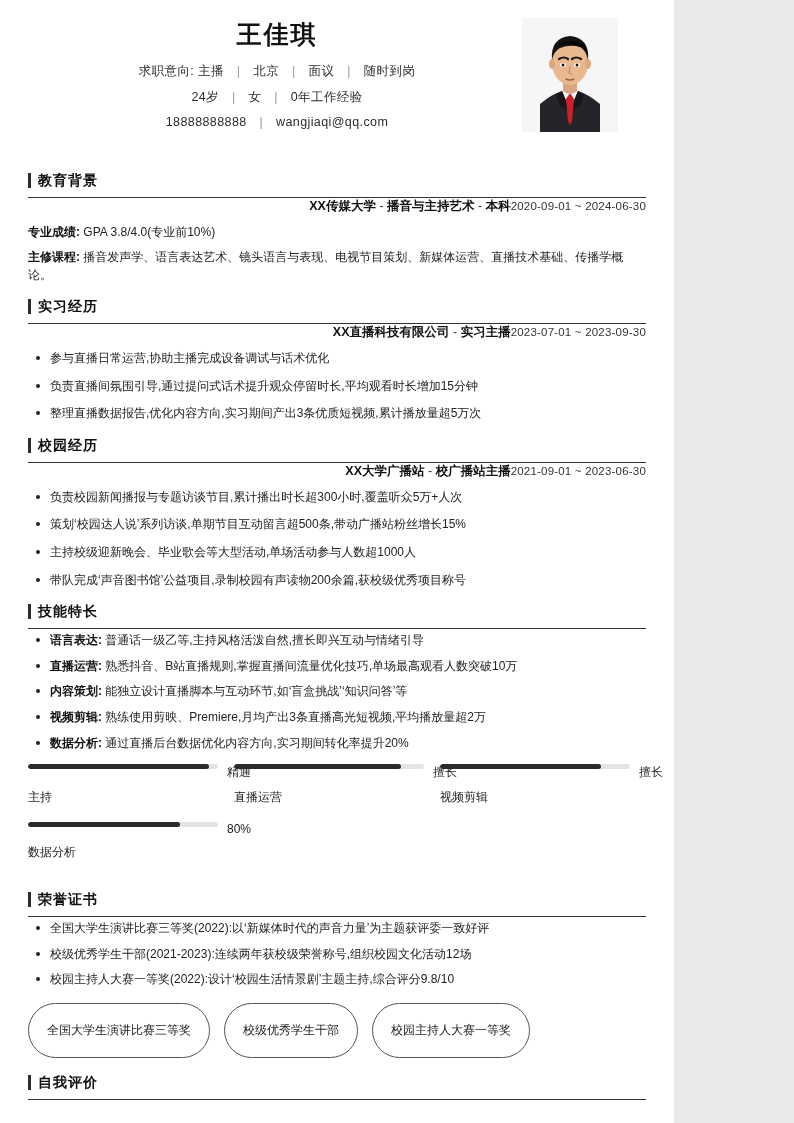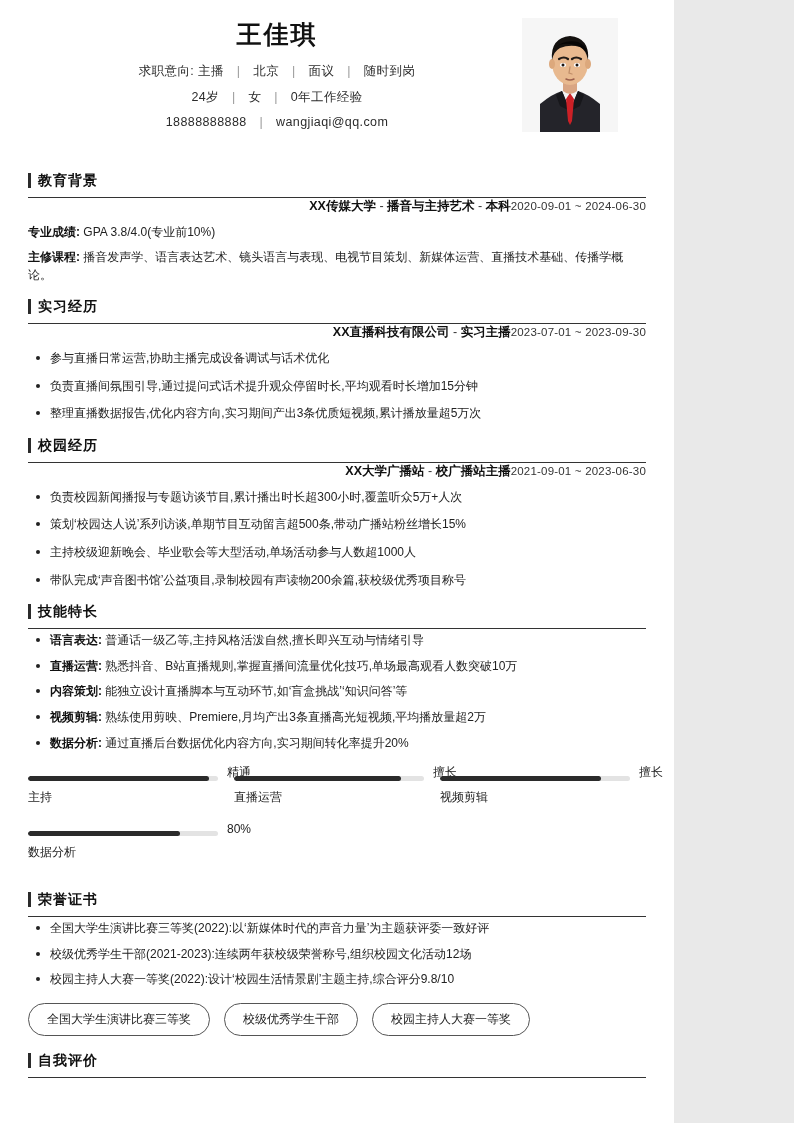--- a/index.html
+++ b/index.html
@@ -138,21 +138,21 @@
     flex-wrap: wrap;
     margin-top: 12px;
   }
   .bar-item {
     width: 33.33%;
     margin-bottom: 16px;
     padding-right: 18px;
   }
   .bar-row {
     display: flex;
-    align-items: flex-end;
+    align-items: flex-start;
     gap: 9px;
   }
   .bar-track {
     position: relative;
     flex: 0 0 190px;
     height: 5px;
     background: #e3e3e3;
     border-radius: 3px;
     overflow: hidden;
   }
@@ -176,21 +176,21 @@
   
   .tags {
     display: flex;
     gap: 14px;
     margin-top: 14px;
     flex-wrap: wrap;
   }
   .tag {
     border: 1px solid #555;
     border-radius: 999px;
-    padding: 7px 18px;
+    padding: 18px 18px;
     font-size: 12px;
     color: #1a1a1a;
     background: #fff;
     white-space: nowrap;
   }
 
   .section-cut { margin-top: 16px; }
 </style>
 </head>
 <body>

